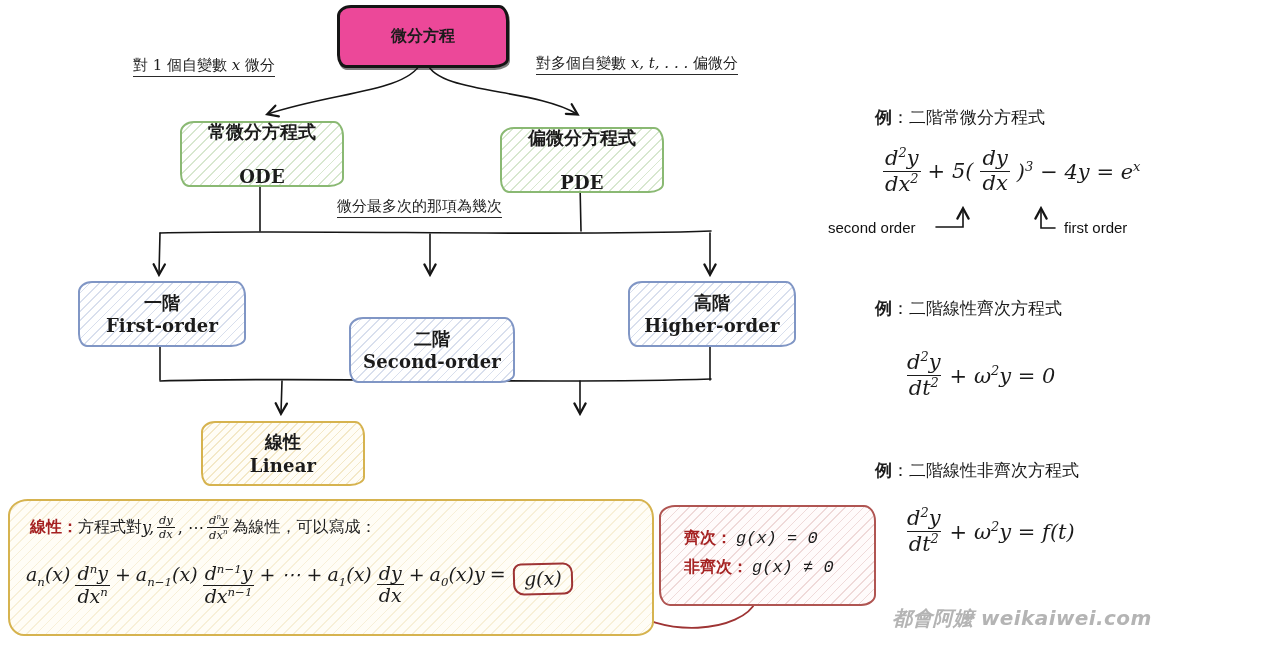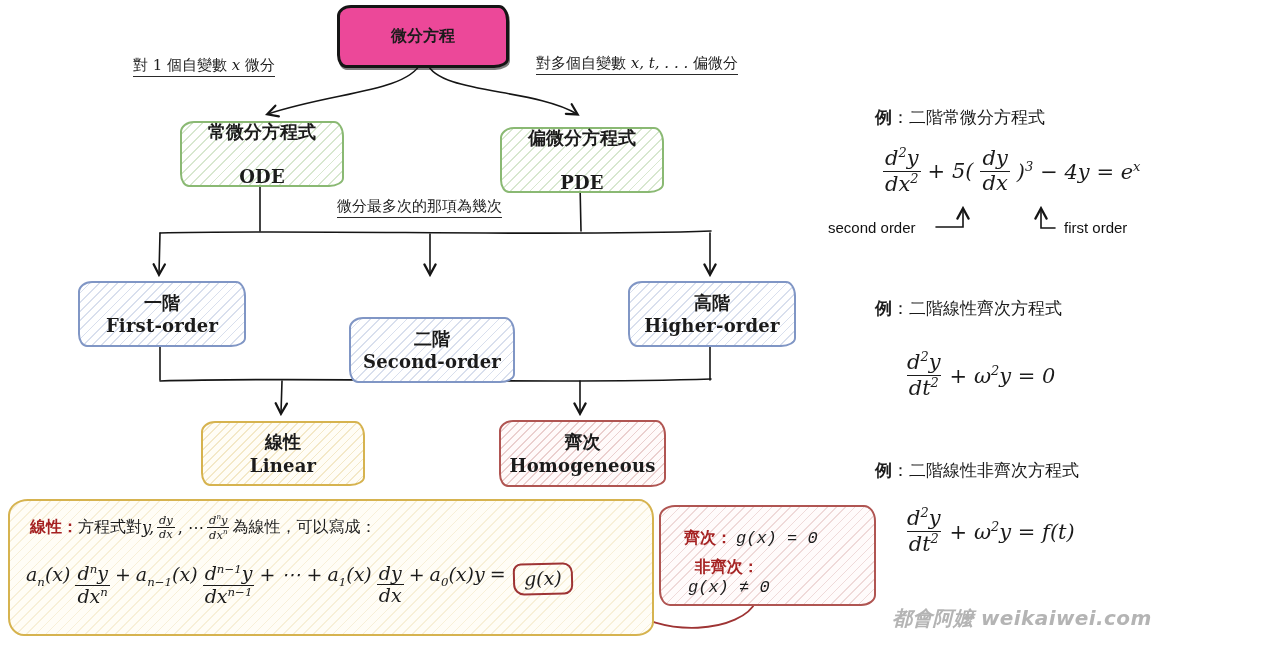--- a/index.html
+++ b/index.html
@@ -144,24 +144,20 @@
   </div>
   <div class="node higher-node hatch-blue">
     <span class="zh">高階</span>
     <span class="en">Higher-order</span>
   </div>
 
   <div class="node linear-node hatch-gold">
     <span class="zh">線性</span>
     <span class="en">Linear</span>
   </div>
-  <div class="node homog-node hatch-red">
-    <span class="zh">齊次</span>
-    <span class="en">Homogeneous</span>
-  </div>
 
   <div class="note linear-note hatch-gold-lite"></div>
   <div class="note-line1">
     <span class="dark-red">線性：</span>
     <span>方程式對 </span>
     <span class="math">
         <span>y,</span>
       </span>
     <span class="math frac">
       <span class="num">dy</span>
@@ -197,21 +193,21 @@
     <span><span>a</span><sub>0</sub><span>(x)y</span></span>
     <span>=</span>
     <span class="gbox"><span>g(x)</span></span>
   </div>
 
   <div class="note homog-note hatch-red-lite"></div>
   <div class="homog-line" style="left:684px; top:528px;">
     <span class="dark-red">齊次：</span>
     <span class="math">g(x) = 0</span>
   </div>
-  <div class="homog-line" style="left:684px; top:557px;flex-direction:column;">
+  <div class="homog-line" style="left:684px; top:557px;">
     <span class="dark-red">非齊次：</span>
     <span class="math">g(x) ≠ 0</span>
   </div>
 
   <div class="ex-title" style="left:875px; top:106px;">
     <span class="bold">例</span><span>：二階常微分方程式</span>
   </div>
   <div class="math ex-math" style="left:883px; top:146px;">
     <span class="frac">
       <span class="num"><span>d</span><sup>2</sup><span>y</span></span>

